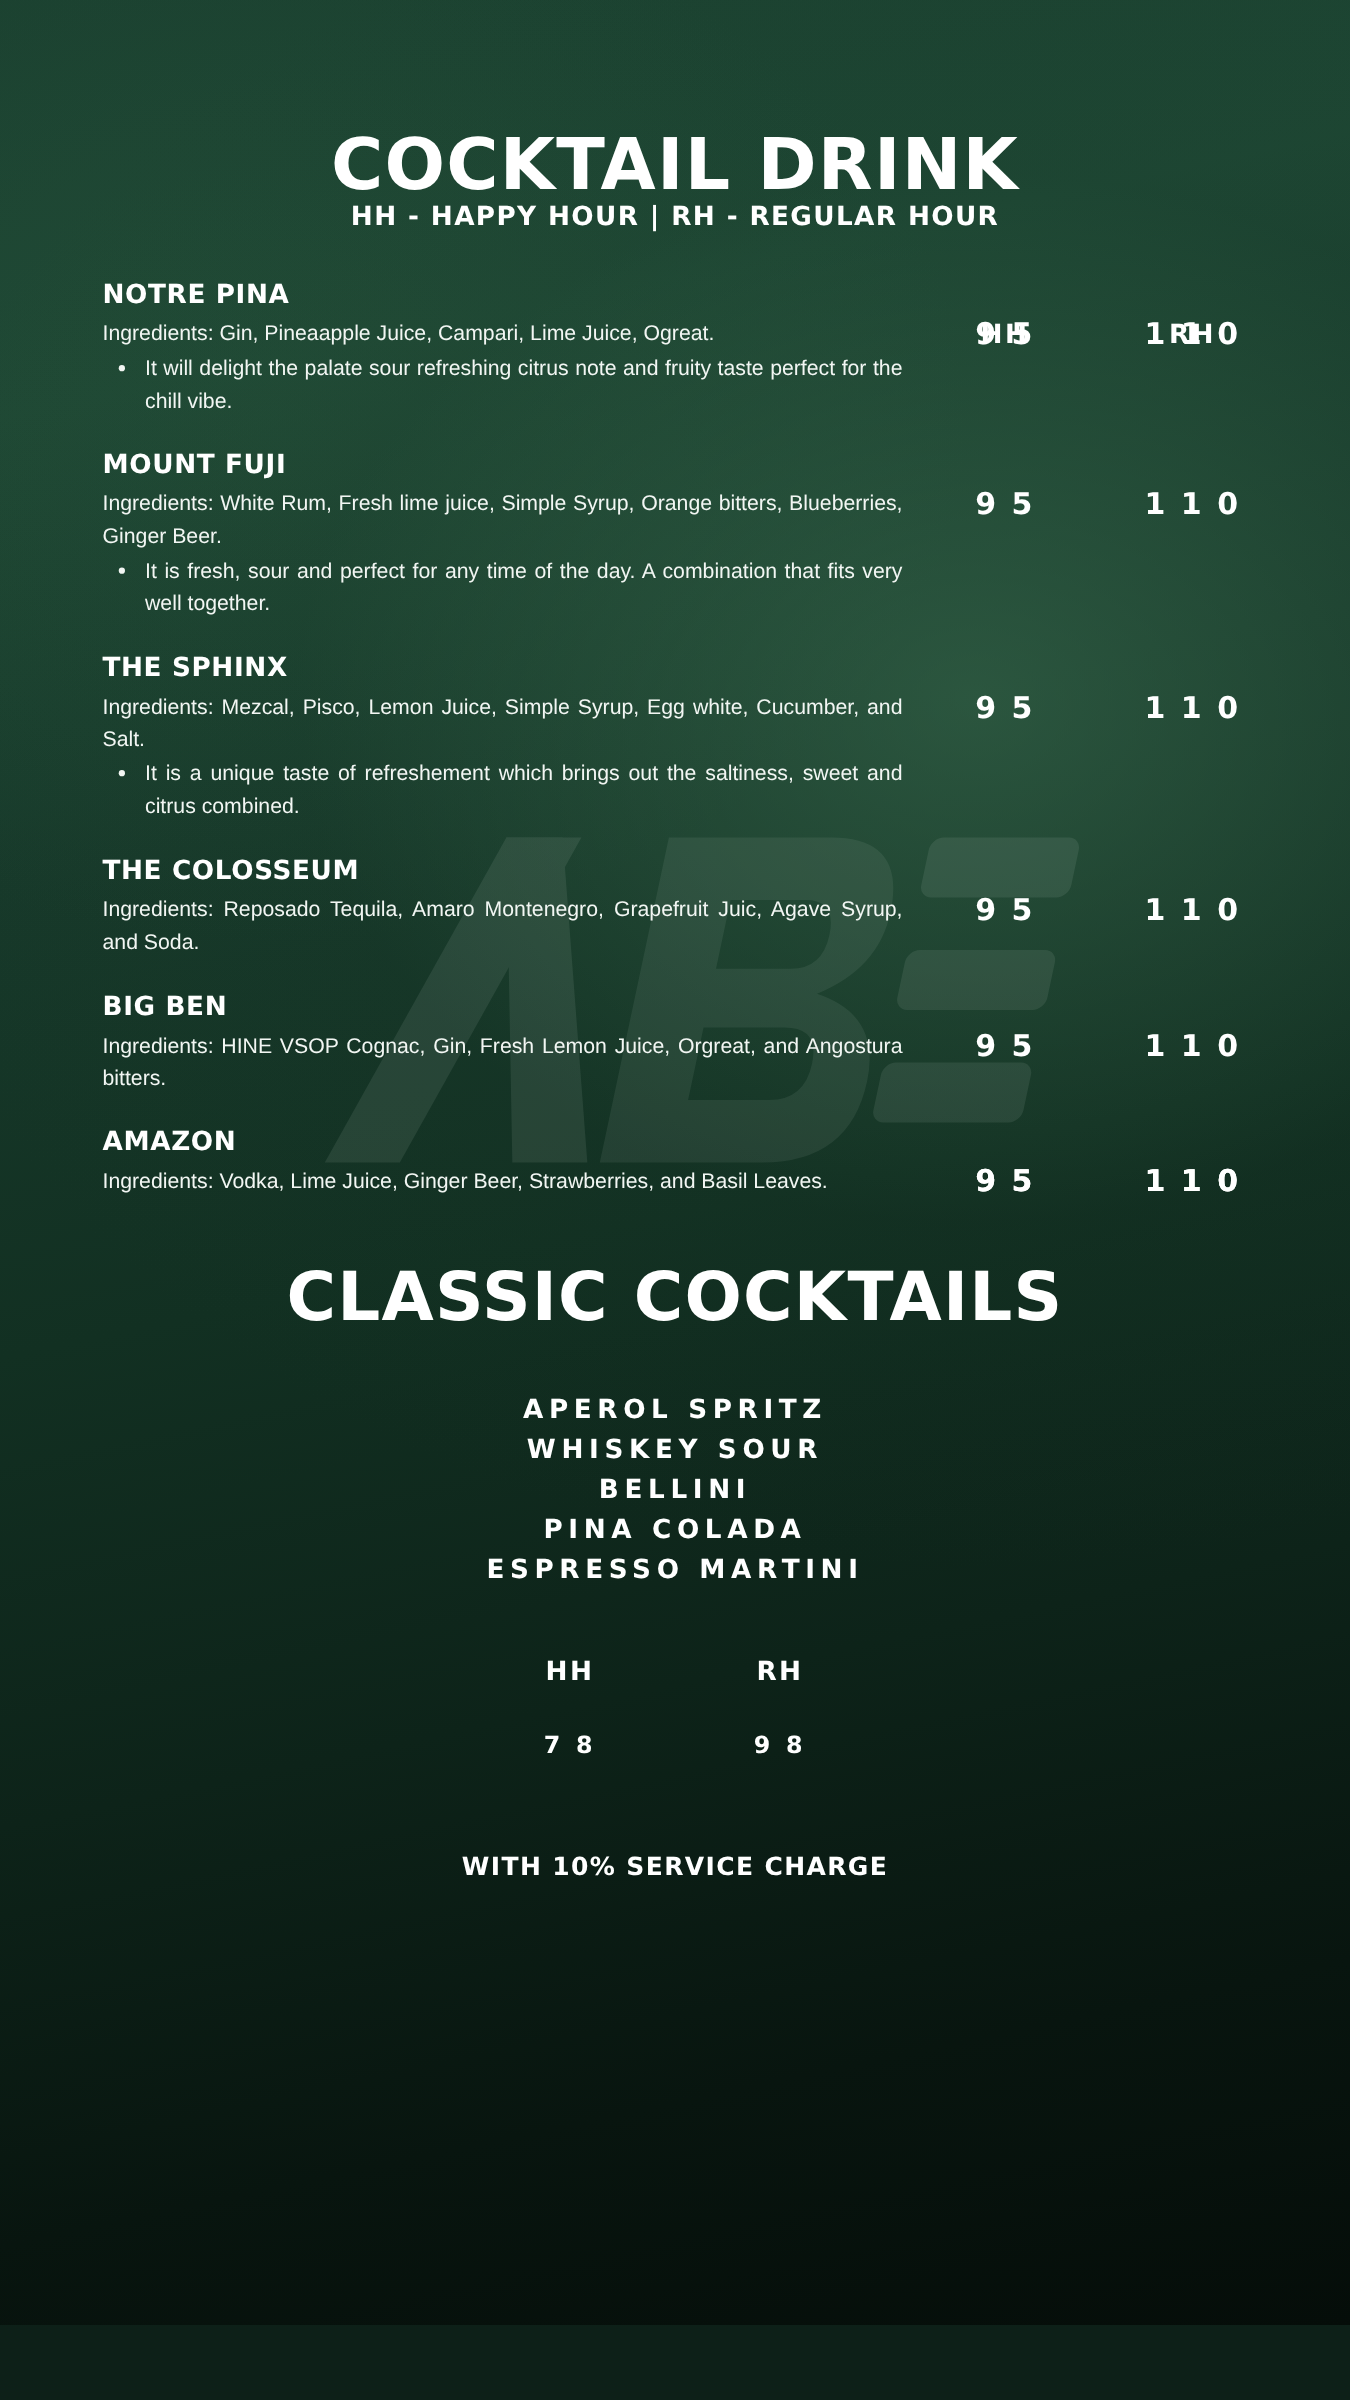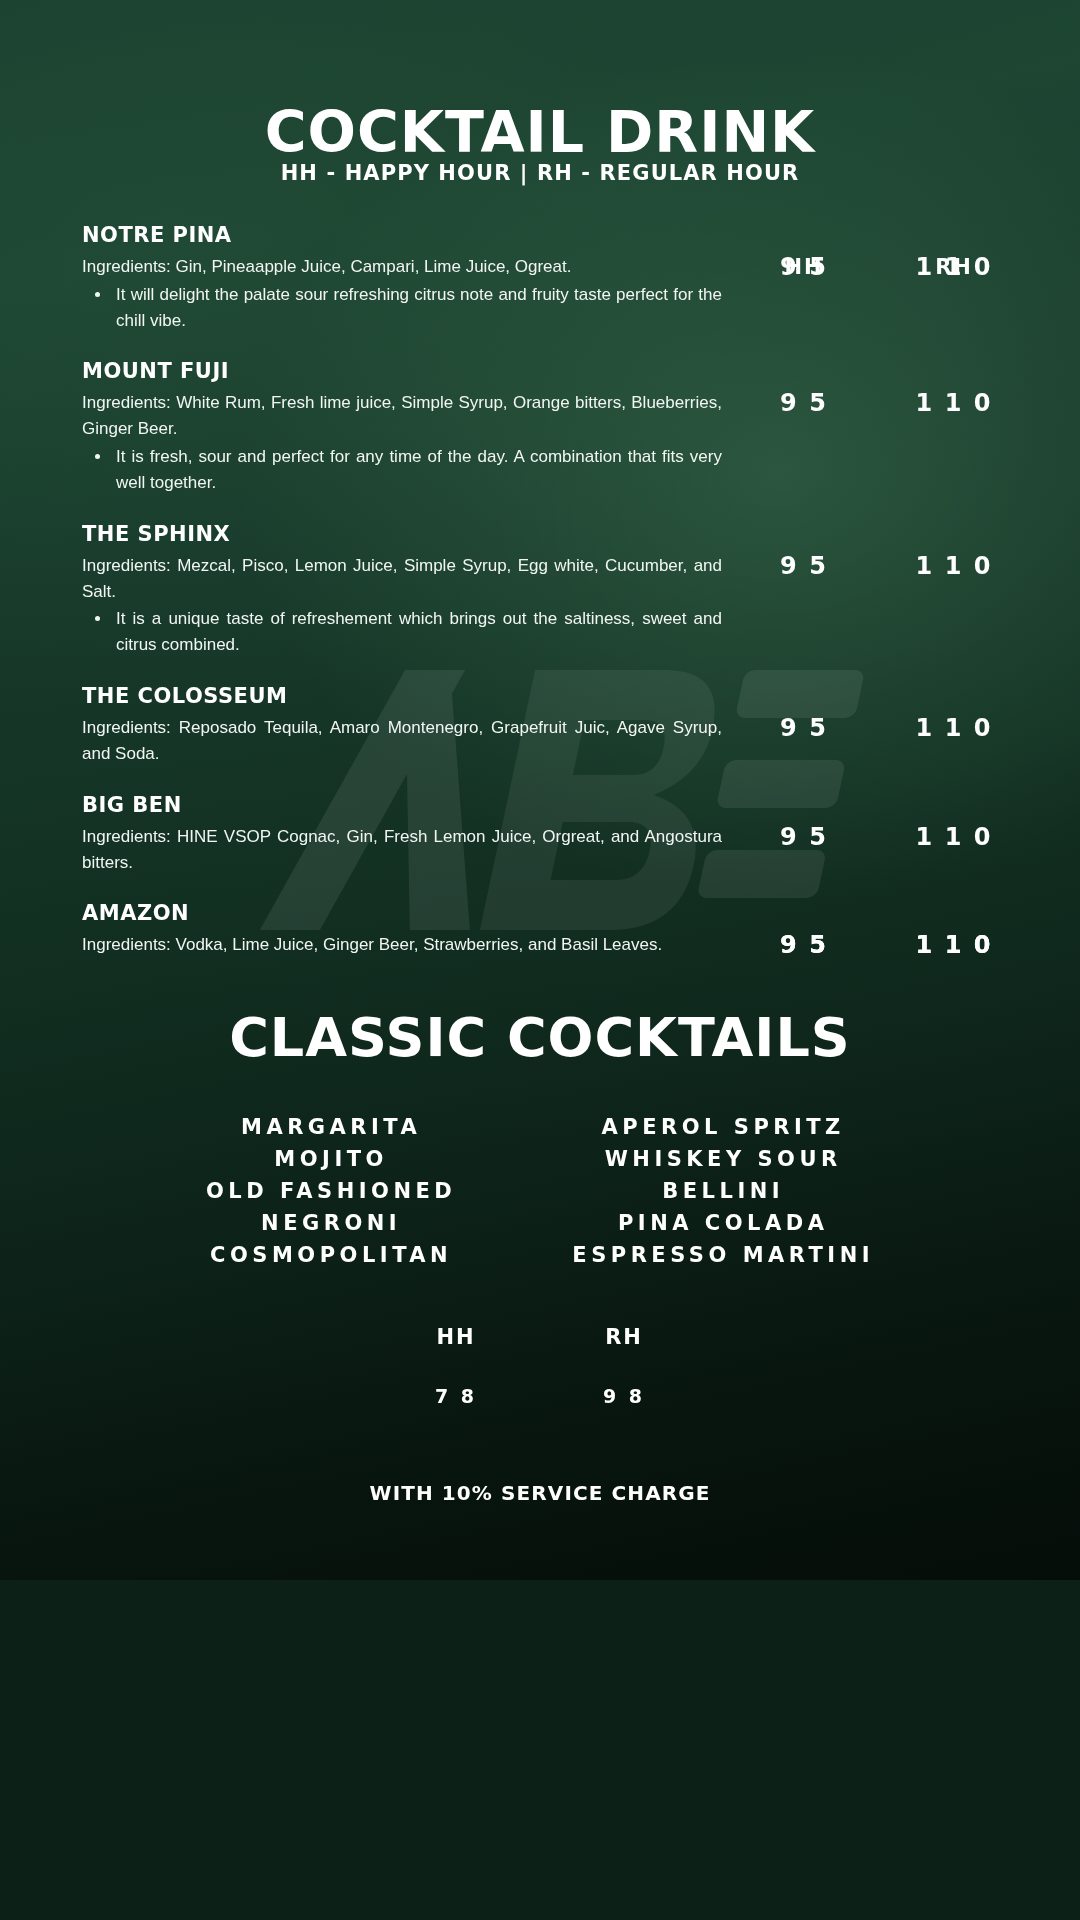--- a/index.html
+++ b/index.html
@@ -9,21 +9,21 @@
   body {
     width: 1080px;
     height: 1920px;
     font-family: "Liberation Sans", sans-serif;
     background: #0d2018;
     overflow: hidden;
   }
   .page {
     position: relative;
     width: 1080px;
-    height: 1580px;
+    height: 1860px;
     background:
       radial-gradient(ellipse 900px 700px at 72% 30%, rgba(60,110,80,0.55) 0%, rgba(30,62,44,0.10) 60%, rgba(10,26,18,0) 100%),
       radial-gradient(ellipse 800px 600px at 20% 18%, rgba(40,85,60,0.35) 0%, rgba(14,34,24,0) 70%),
       linear-gradient(168deg, #1b4130 0%, #1d4633 16%, #17392a 34%, #123022 52%, #0d2319 70%, #08150f 86%, #050d09 100%);
     color: #ffffff;
     box-sizing: border-box;
     overflow: hidden;
   }
   
   .watermark {
@@ -293,27 +293,20 @@
         </div>
       </div>
 
     </div>
 
     <div class="classic">
       <h2 class="classic-title">CLASSIC COCKTAILS</h2>
 
       <div class="classic-cols">
         <div class="classic-col">
-          <div class="classic-item">MARGARITA</div>
-          <div class="classic-item">MOJITO</div>
-          <div class="classic-item">OLD FASHIONED</div>
-          <div class="classic-item">NEGRONI</div>
-          <div class="classic-item">COSMOPOLITAN</div>
-        </div>
-        <div class="classic-col">
           <div class="classic-item">APEROL SPRITZ</div>
           <div class="classic-item">WHISKEY SOUR</div>
           <div class="classic-item">BELLINI</div>
           <div class="classic-item">PINA COLADA</div>
           <div class="classic-item">ESPRESSO MARTINI</div>
         </div>
       </div>
 
       <div class="classic-prices">
         <div class="cp-col">

